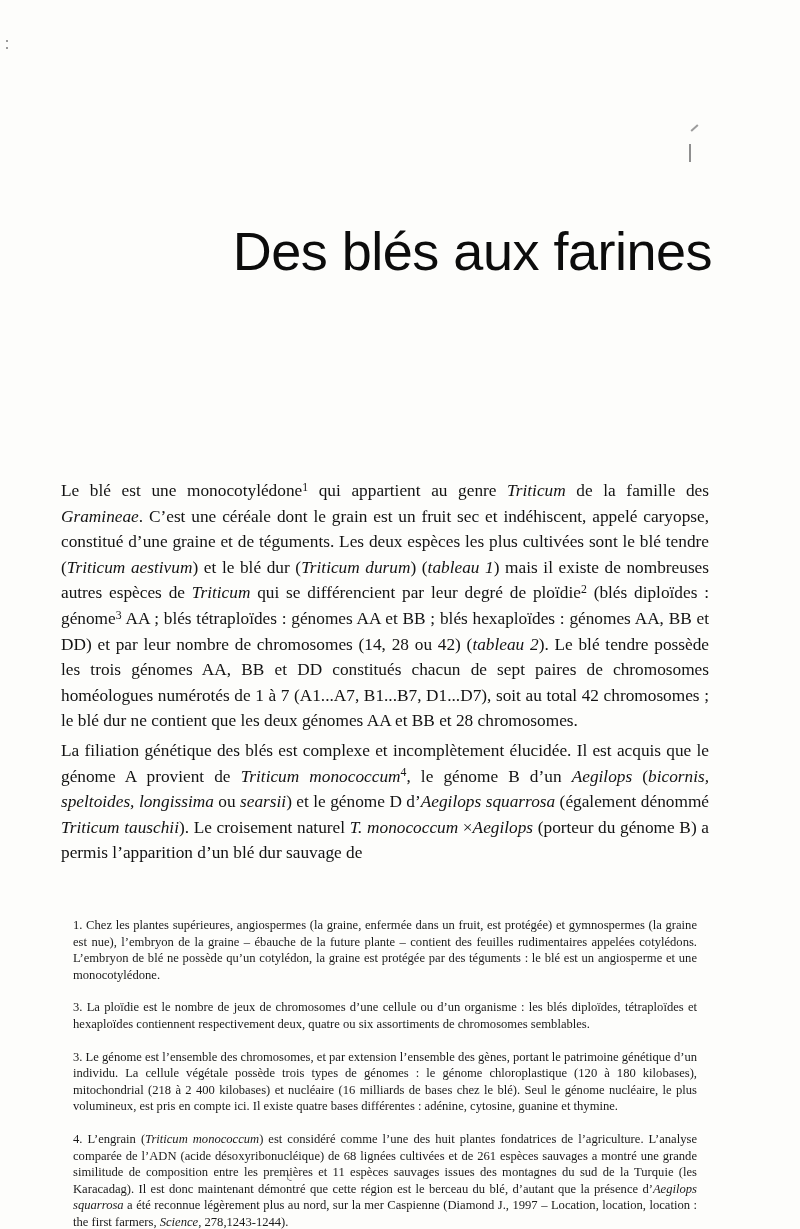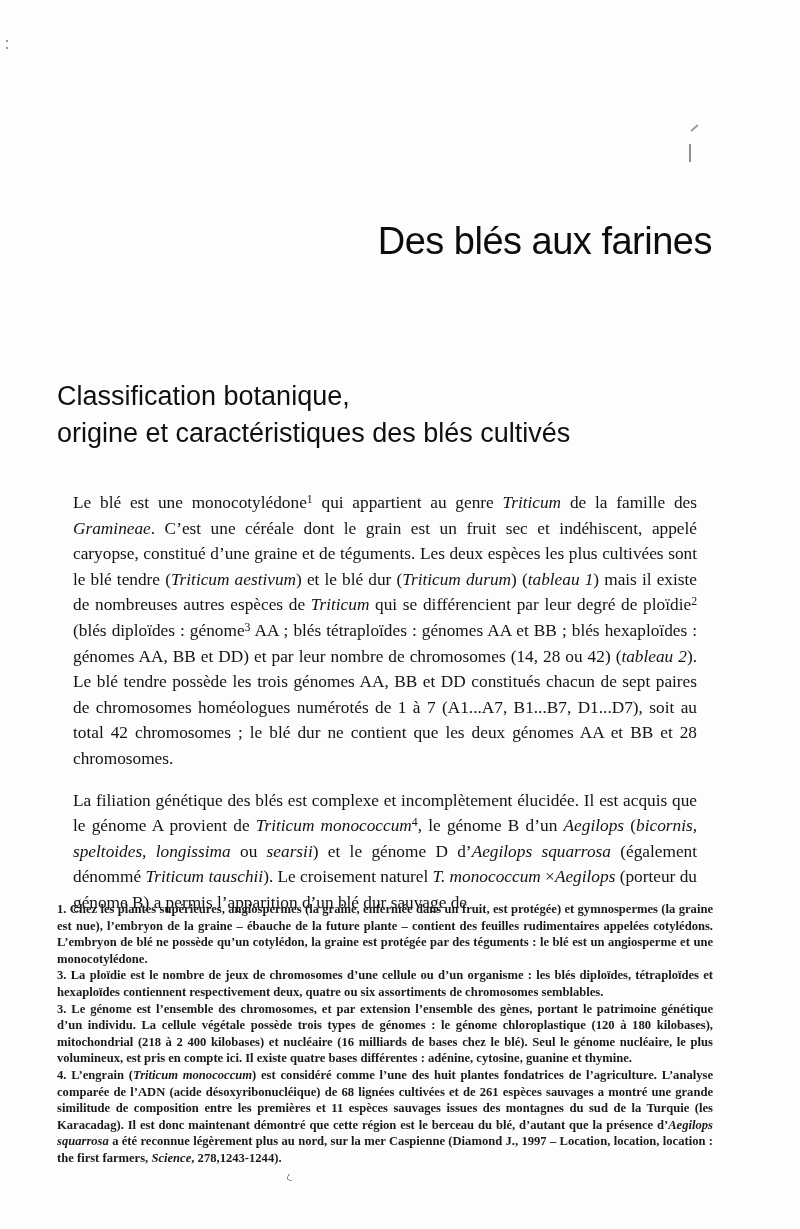--- a/index.html
+++ b/index.html
@@ -11,21 +11,21 @@
     background: #fdfdfb;
     color: #141414;
     overflow: hidden;
   }
   .title {
     position: absolute;
     top: 220px;
     right: 88px;
     font-family: "Liberation Sans", sans-serif;
     font-weight: 400;
-    font-size: 38px;
+    font-size: 54px;
     letter-spacing: -0.5px;
     color: #0c0c0c;
     white-space: nowrap;
   }
   .heading {
     position: absolute;
     left: 57px;
     top: 378px;
     font-family: "Liberation Sans", sans-serif;
     font-weight: 400;
@@ -37,33 +37,33 @@
     position: absolute;
     left: 57px;
     top: 474px;
     width: 656px;
     font-family: "Liberation Serif", serif;
     font-size: 17.3px;
     line-height: 25.6px;
     text-align: justify;
     color: #131313;
   }
-  .para { margin: 16px; }
+  .para { margin: 4px; }
   .footnotes {
     position: absolute;
     left: 57px;
     top: 901px;
     width: 656px;
     font-family: "Liberation Serif", serif;
     font-size: 12.6px;
     line-height: 16.6px;
     text-align: justify;
     color: #1a1a1a;
   }
-  .fn { margin: 0; font-weight: bold; }
+  .fn { margin: 16px; }
   em { font-style: italic; }
   sup {
     font-size: 68%;
     vertical-align: baseline;
     position: relative;
     top: -0.45em;
     line-height: 0;
   }
   
   .mark-top {
@@ -109,24 +109,20 @@
 <body>
 
 <div class="page">
 
   <div class="mark-left"></div>
   <div class="mark-tick"></div>
   <div class="mark-top"></div>
 
   <h1 class="title">Des blés aux farines</h1>
 
-  <div class="heading">
-    <div>Classification botanique,</div>
-    <div>origine et caractéristiques des blés cultivés</div>
-  </div>
 
   <div class="body">
     <p class="para"><span>Le blé est une monocotylédone</span><sup>1</sup><span> qui appartient au genre </span><em>Triticum</em><span> de la famille des </span><em>Gramineae</em><span>. C’est une céréale dont le grain est un fruit sec et indéhiscent, appelé caryopse, constitué d’une graine et de téguments. Les deux espèces les plus cultivées sont le blé tendre (</span><em>Triticum aestivum</em><span>) et le blé dur (</span><em>Triticum durum</em><span>) (</span><em>tableau 1</em><span>) mais il existe de nombreuses autres espèces de </span><em>Triticum</em><span> qui se différencient par leur degré de ploïdie</span><sup>2</sup><span> (blés diploïdes : génome</span><sup>3</sup><span> AA ; blés tétraploïdes : génomes AA et BB ; blés hexaploïdes : génomes AA, BB et DD) et par leur nombre de chromosomes (14, 28 ou 42) (</span><em>tableau 2</em><span>). Le blé tendre possède les trois génomes AA, BB et DD constitués chacun de sept paires de chromosomes homéologues numérotés de 1 à 7 (A1...A7, B1...B7, D1...D7), soit au total 42 chromosomes ; le blé dur ne contient que les deux génomes AA et BB et 28 chromosomes.</span></p>
     <p class="para"><span>La filiation génétique des blés est complexe et incomplètement élucidée. Il est acquis que le génome A provient de </span><em>Triticum monococcum</em><sup>4</sup><span>, le génome B d’un </span><em>Aegilops</em><span> (</span><em>bicornis, speltoides, longissima</em><span> ou </span><em>searsii</em><span>) et le génome D d’</span><em>Aegilops squarrosa</em><span> (également dénommé </span><em>Triticum tauschii</em><span>). Le croisement naturel </span><em>T. monococcum</em><span> ×</span><em>Aegilops</em><span> (porteur du génome B) a permis l’apparition d’un blé dur sauvage de</span></p>
   </div>
 
   <div class="footnotes">
     <p class="fn"><span>1. Chez les plantes supérieures, angiospermes (la graine, enfermée dans un fruit, est protégée) et gymnospermes (la graine est nue), l’embryon de la graine – ébauche de la future plante – contient des feuilles rudimentaires appelées cotylédons. L’embryon de blé ne possède qu’un cotylédon, la graine est protégée par des téguments : le blé est un angiosperme et une monocotylédone.</span></p>
     <p class="fn"><span>3. La ploïdie est le nombre de jeux de chromosomes d’une cellule ou d’un organisme : les blés diploïdes, tétraploïdes et hexaploïdes contiennent respectivement deux, quatre ou six assortiments de chromosomes semblables.</span></p>
     <p class="fn"><span>3. Le génome est l’ensemble des chromosomes, et par extension l’ensemble des gènes, portant le patrimoine génétique d’un individu. La cellule végétale possède trois types de génomes : le génome chloroplastique (120 à 180 kilobases), mitochondrial (218 à 2 400 kilobases) et nucléaire (16 milliards de bases chez le blé). Seul le génome nucléaire, le plus volumineux, est pris en compte ici. Il existe quatre bases différentes : adénine, cytosine, guanine et thymine.</span></p>

